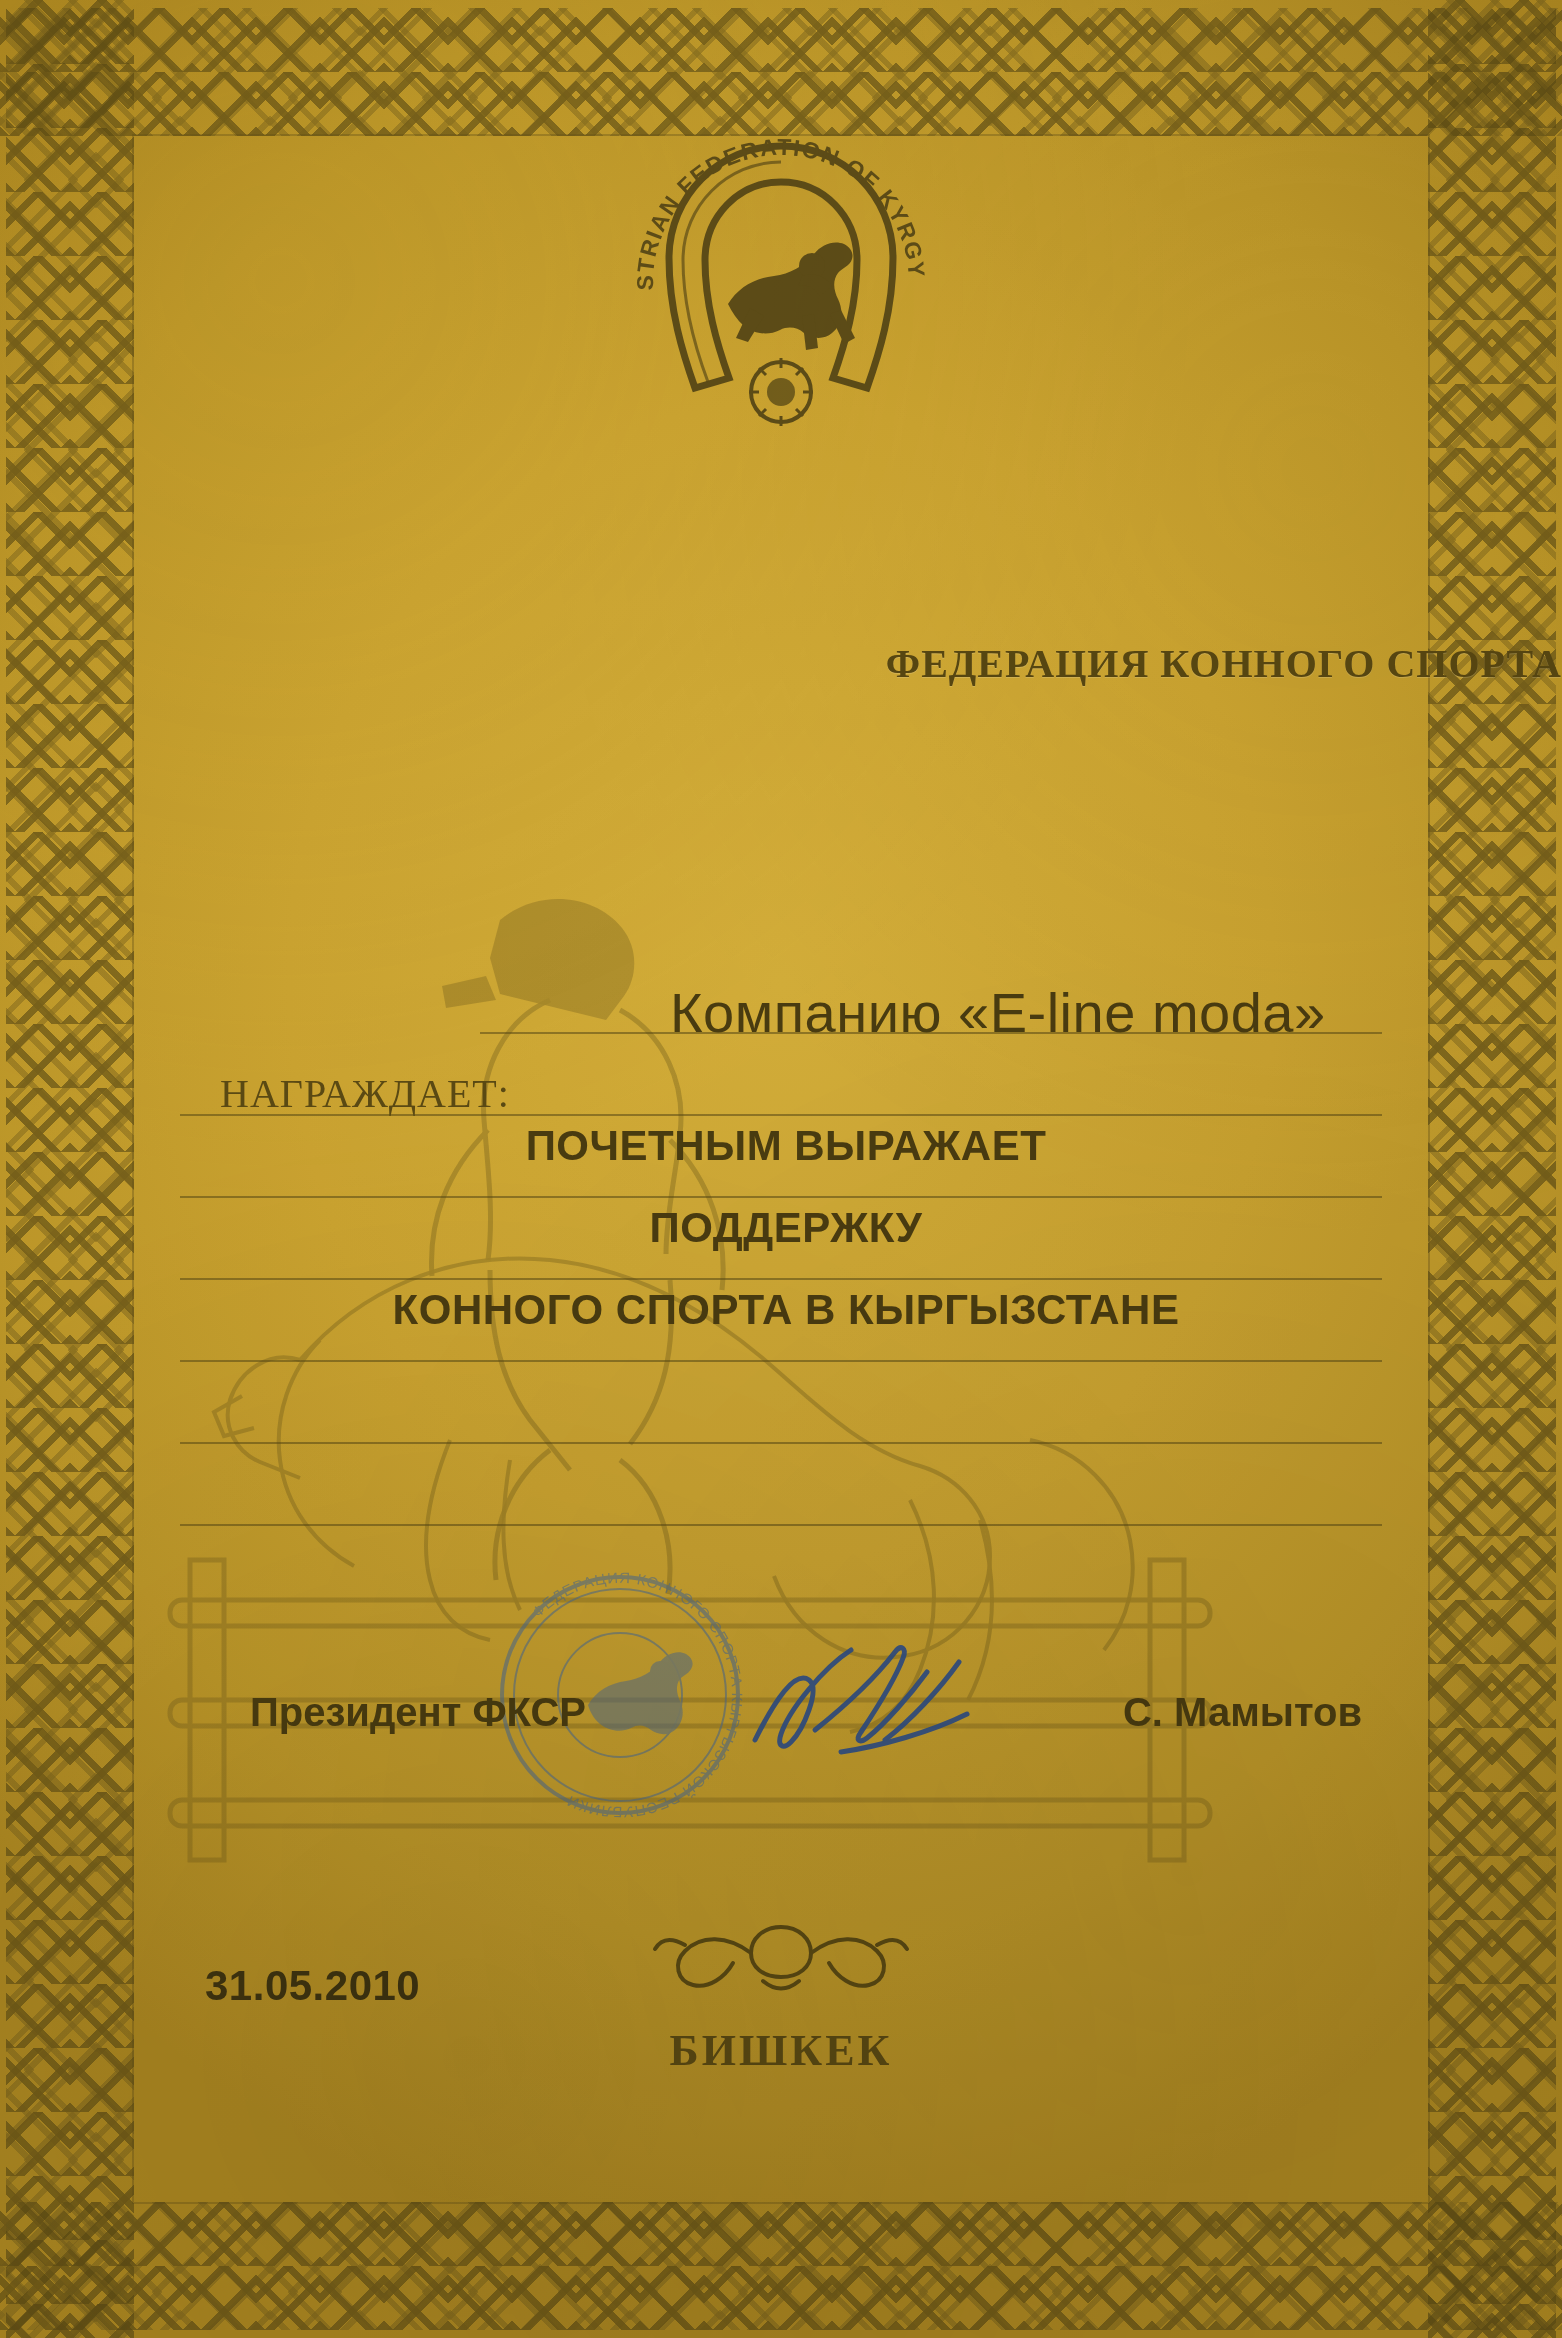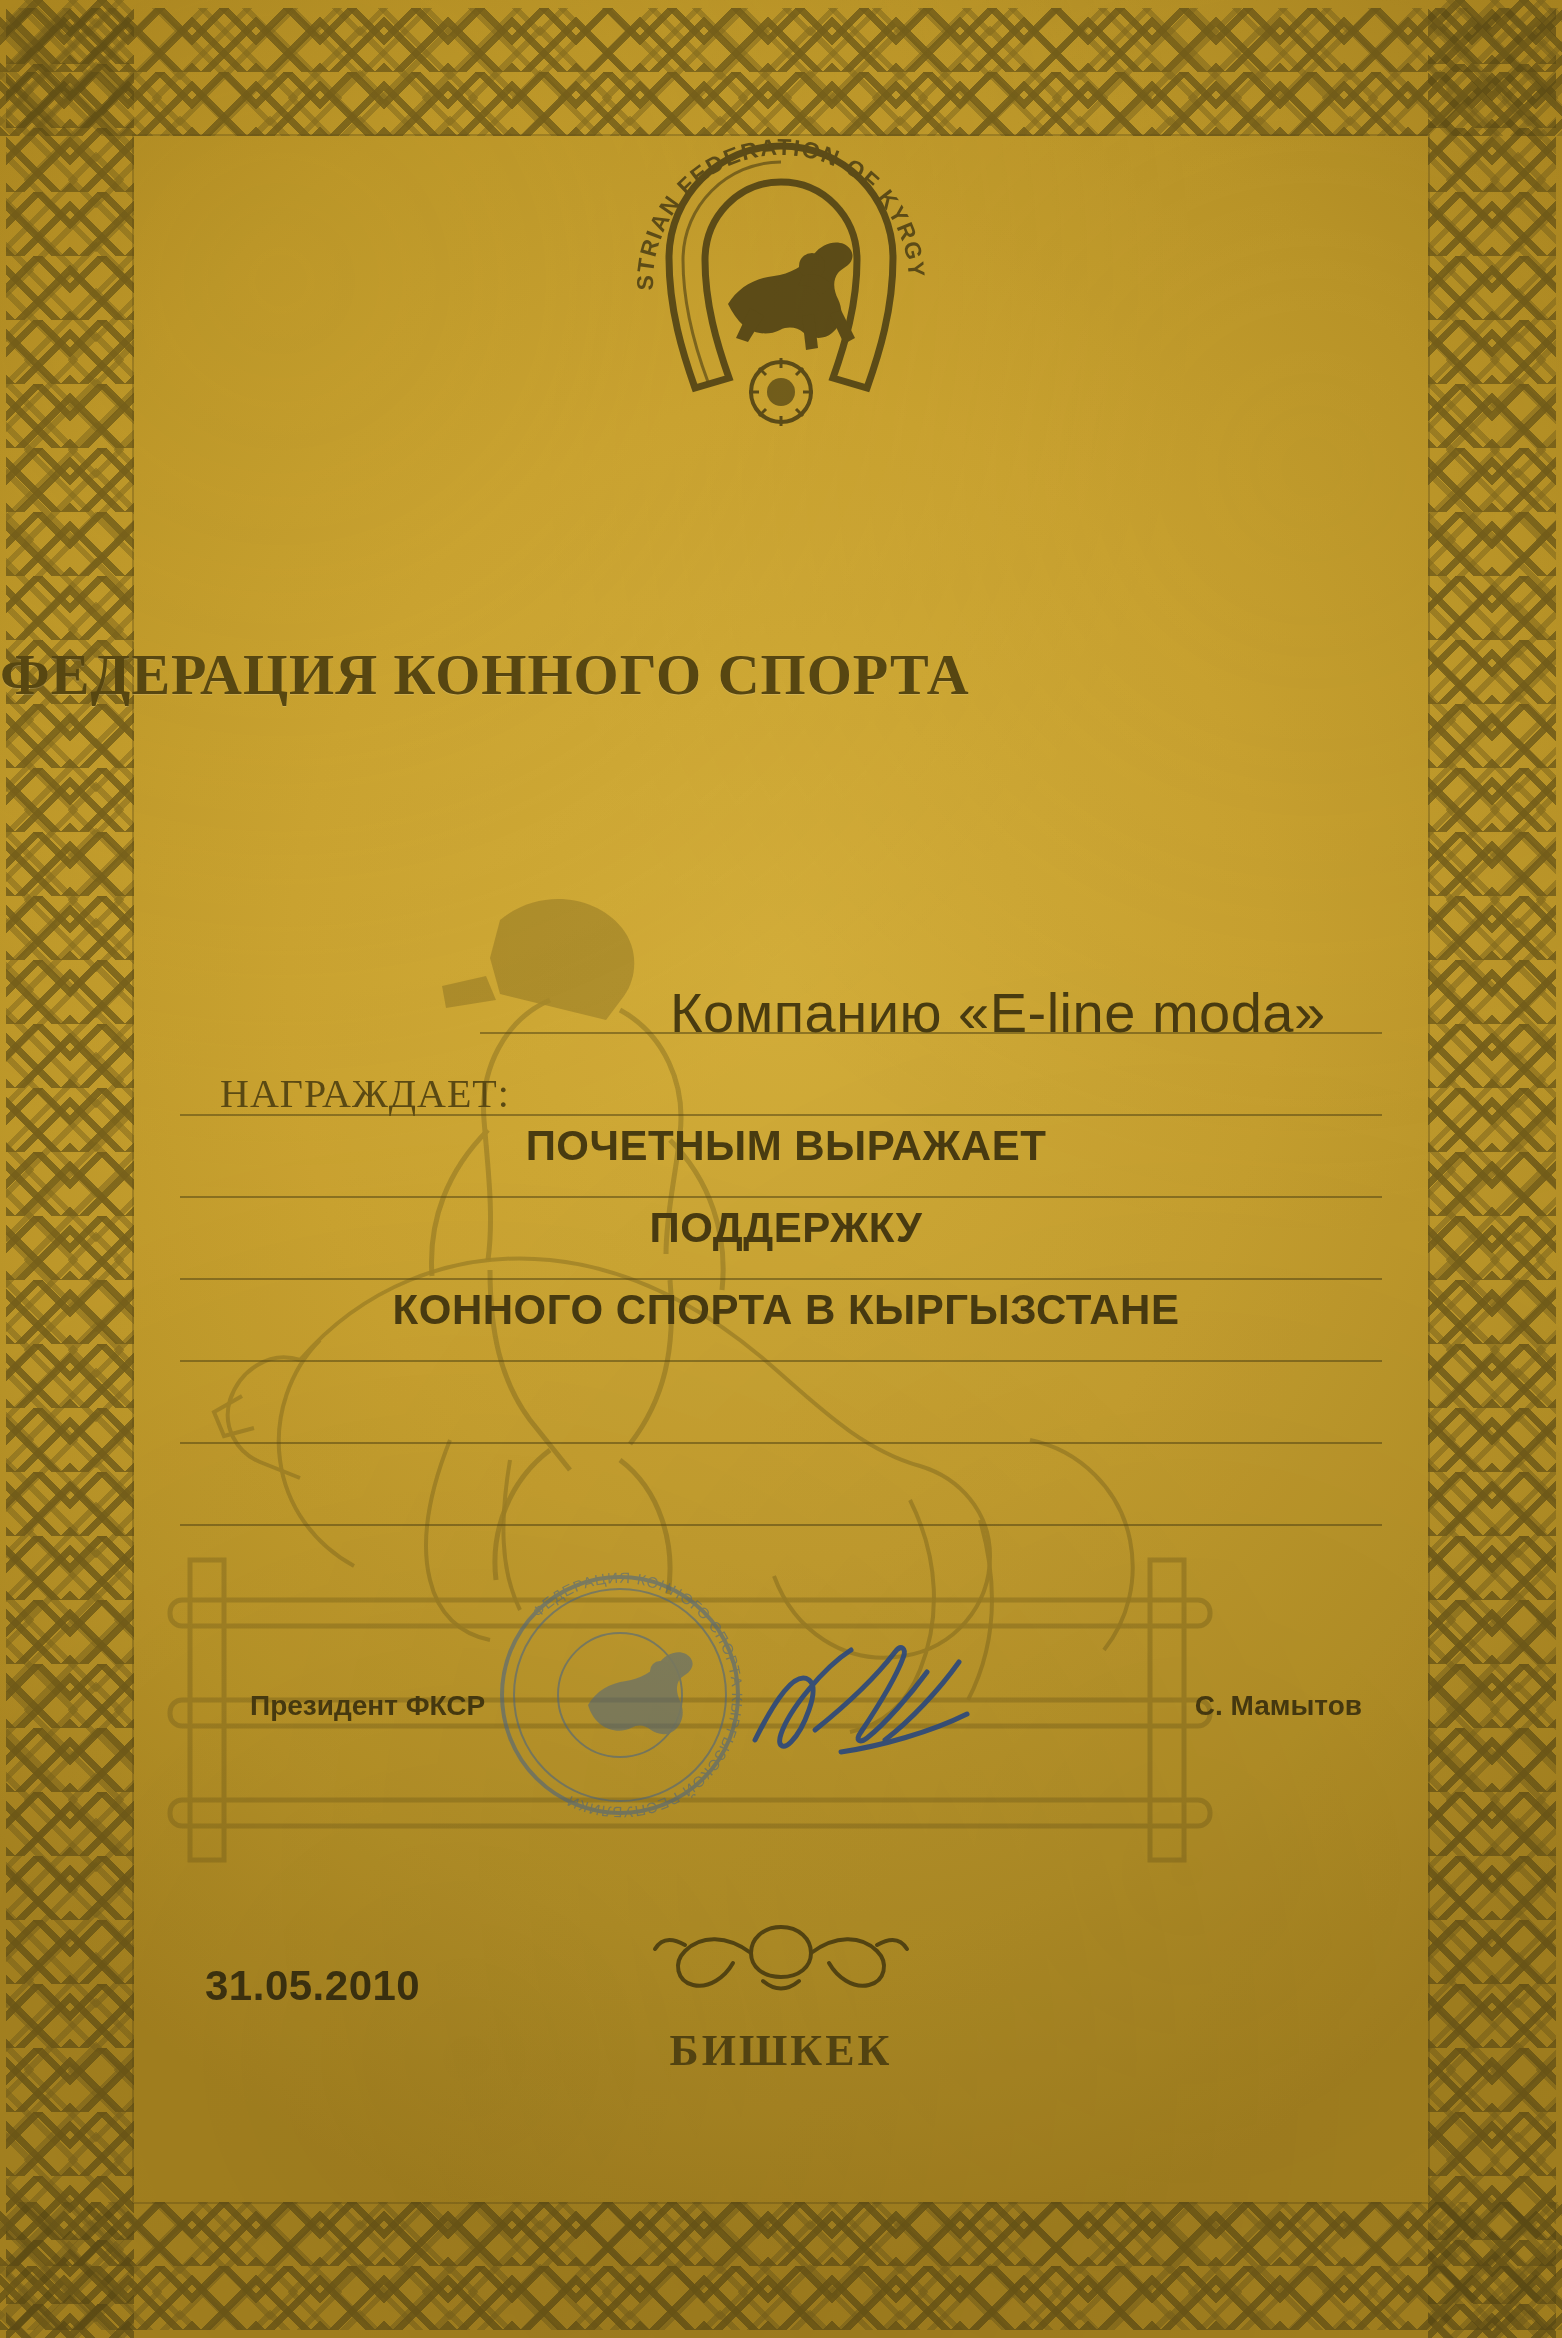--- a/index.html
+++ b/index.html
@@ -88,25 +88,25 @@
     font-weight: 700;
     letter-spacing: 1.5px;
     fill: #5d4c17;
   }
 
   
   .fed-title {
     position: absolute;
     left: 0; right: 0;
     top: 640px;
-    text-align: left;
+    text-align: right;
     color: #584711;
     font-family: "Liberation Serif", serif;
     font-weight: 700;
-    font-size: 58px;
+    font-size: 40px;
     letter-spacing: 1px;
     line-height: 1.22;
     text-shadow: 0 1px 0 rgba(255,255,255,.15);
   }
   .fed-title .line2 {
     letter-spacing: 1px;
     word-spacing: 26px;
   }
 
   
@@ -165,21 +165,21 @@
   
   .sign-row {
     position: absolute;
     left: 250px;
     right: 200px;
     top: 1690px;
     display: flex;
     justify-content: space-between;
     align-items: baseline;
     color: #4a3c10;
-    font-size: 28px;
+    font-size: 40px;
     font-weight: 700;
   }
 
   .stamp {
     position: absolute;
     left: 470px;
     top: 1545px;
     width: 300px;
     height: 300px;
     opacity: .55;

